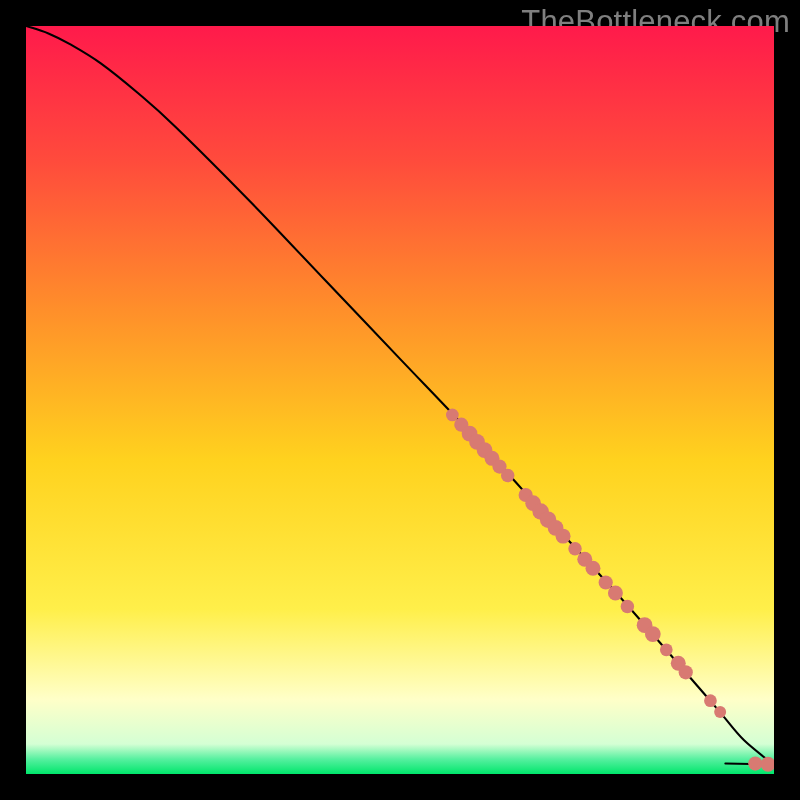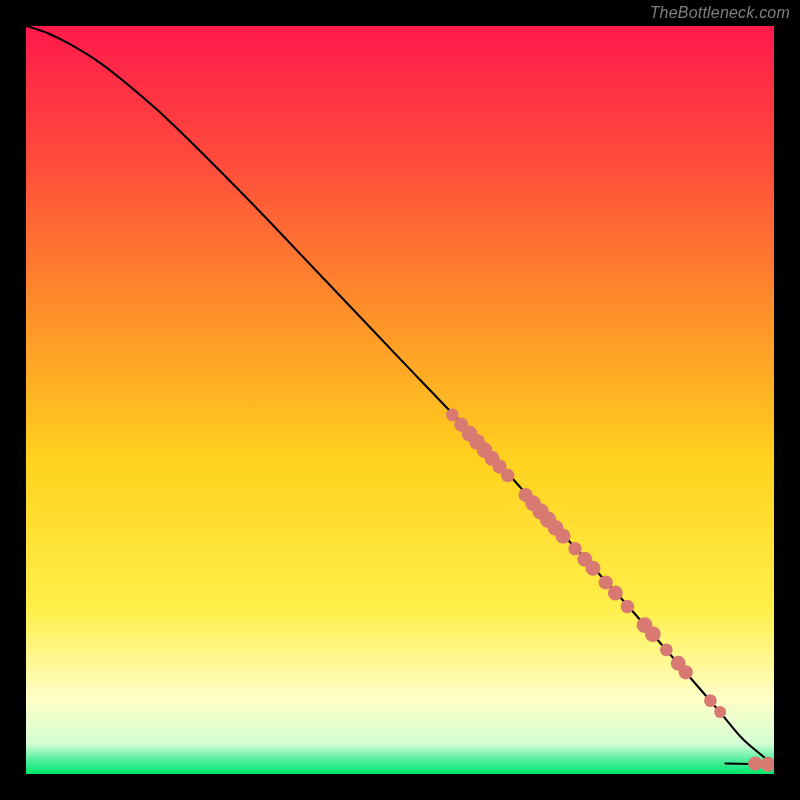--- a/index.html
+++ b/index.html
@@ -23,25 +23,24 @@
     top: 26px;
     width: 748px;
     height: 748px;
     
   }
   .watermark {
     position: absolute;
     top: 4px;
     right: 10px;
     color: #7f7f7f;
-    font-size: 16px;
+    font-size: 31px;
     font-weight: 400;
     letter-spacing: 0.2px;
     user-select: none;
-    font-style: italic;
   }
   svg {
     display: block;
   }
 </style>
 </head>
 <body>
 
 <div class="stage">
 

